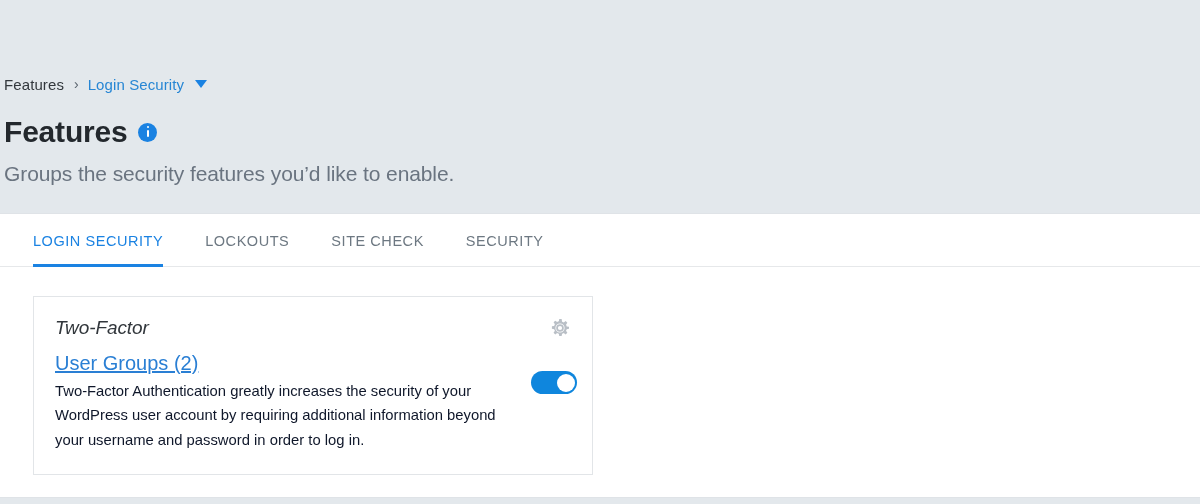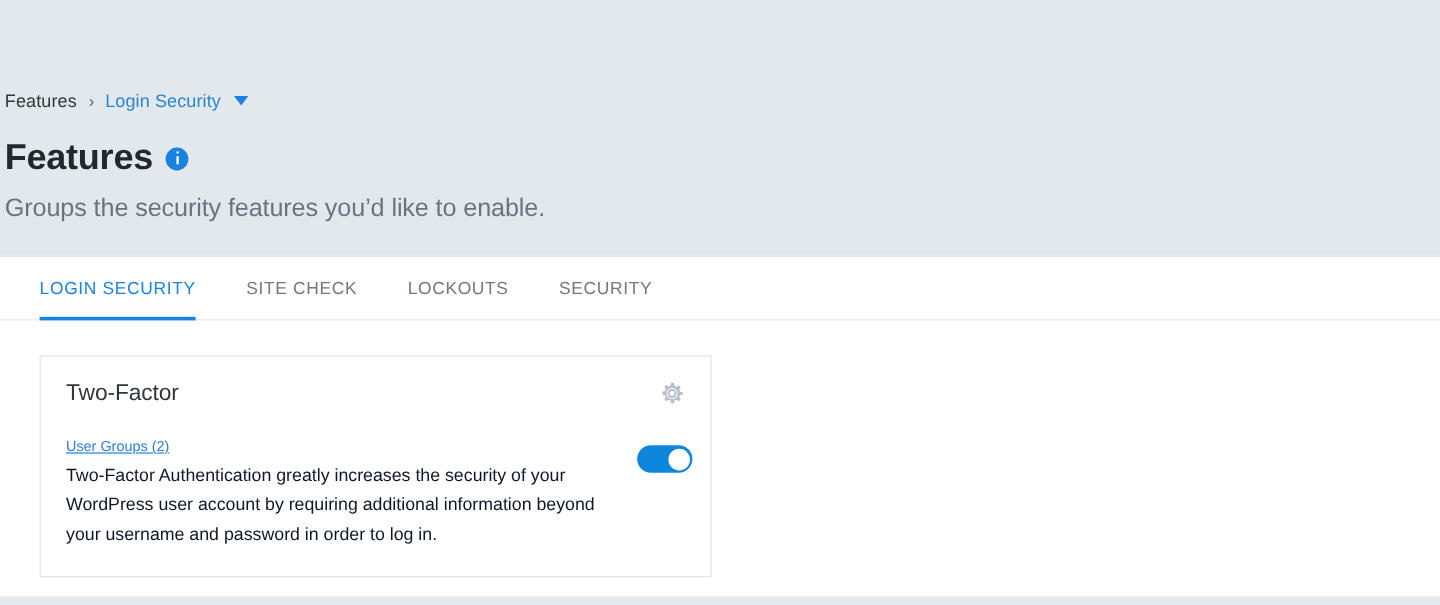--- a/index.html
+++ b/index.html
@@ -158,25 +158,26 @@
     border: 1px solid #e2e5e8;
     background: #ffffff;
     padding: 20px 20px 22px 21px;
     position: relative;
   }
   .card-title {
     font-size: 19px;
     color: #32373c;
     letter-spacing: -0.1px;
     line-height: 1.2;
+    font-style: italic;
   }
   .card-link {
     display: inline-block;
-    margin-top: 25px;
-    font-size: 12px;
+    margin-top: 12px;
+    font-size: 20px;
     color: #2a7fd4;
     text-decoration: underline;
     cursor: pointer;
   }
   .card-desc {
     margin-top: 4px;
     font-size: 14.8px;
     line-height: 24.5px;
     color: #0f172a;
     max-width: 444px;
@@ -229,24 +230,24 @@
   <div class="page-subtitle">Groups the security features you’d like to enable.</div>
 </div>
 
 <div class="panel">
 
   <div class="tabs">
     <div class="tab active">
       <span>LOGIN SECURITY</span>
     </div>
     <div class="tab">
+      <span>LOCKOUTS</span>
+    </div>
+    <div class="tab">
       <span>SITE CHECK</span>
-    </div>
-    <div class="tab">
-      <span>LOCKOUTS</span>
     </div>
     <div class="tab">
       <span>SECURITY</span>
     </div>
   </div>
 
   <div class="cards">
     <div class="card">
 
       <div class="card-title">Two-Factor</div>

